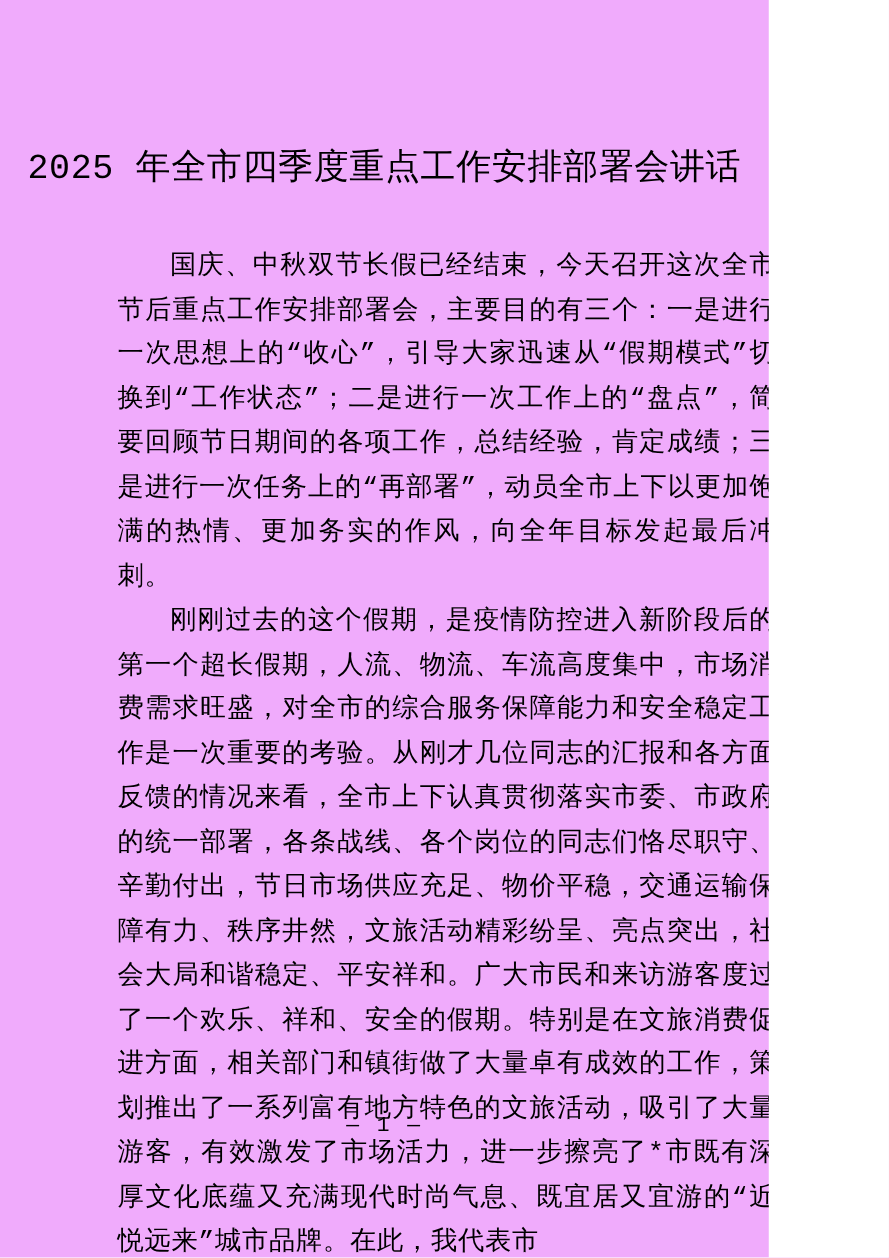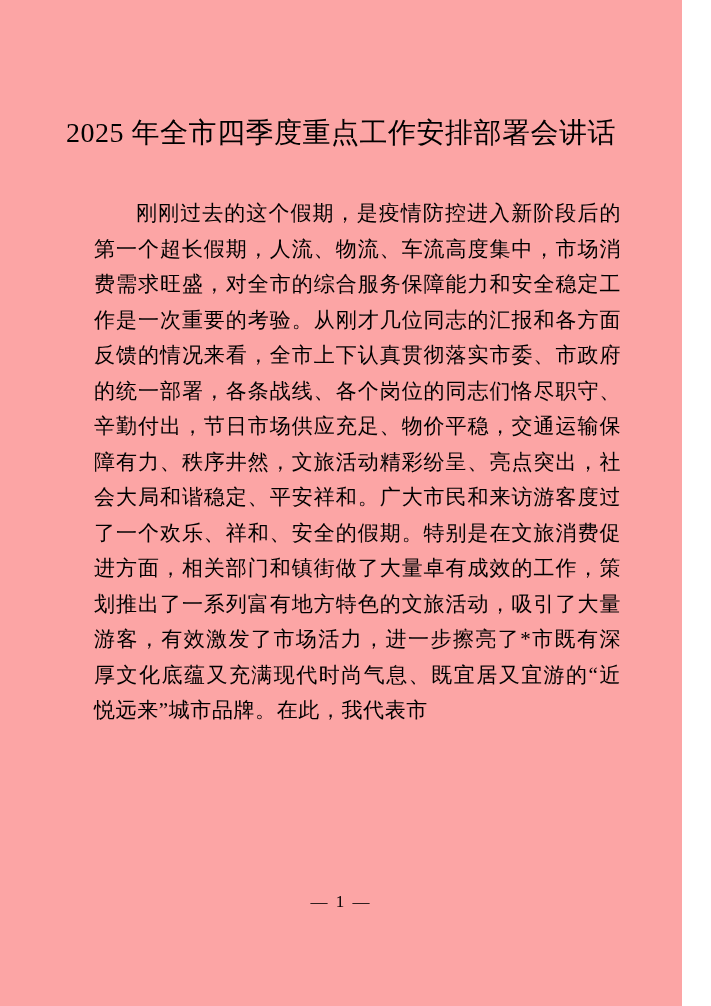--- a/index.html
+++ b/index.html
@@ -2,25 +2,25 @@
 <html><head>
 <meta charset="utf-8">
 <style>
   html, body {
     margin: 0;
     padding: 0;
     background: #ffffff;
   }
   .page {
     position: relative;
-    width: 682px;
+    width: 615px;
     height: 1006px;
-    background: #fca5a5;
+    background: #f0abfc;
     overflow: hidden;
-    font-family: Liberation Serif, serif;
+    font-family: Liberation Mono, monospace;
     color: #000000;
   }
   .doc-title {
     position: absolute;
     top: 114px;
     left: 0;
     right: 0;
     margin: 0;
     text-align: center;
     font-size: 28px;
@@ -54,17 +54,18 @@
     letter-spacing: 2px;
   }
 </style>
 </head>
 <body>
 
 <div class="page">
   <h1 class="doc-title">2025 年全市四季度重点工作安排部署会讲话</h1>
 
   <div class="doc-body">
+    <p class="doc-paragraph">国庆、中秋双节长假已经结束，今天召开这次全市节后重点工作安排部署会，主要目的有三个：一是进行一次思想上的“收心”，引导大家迅速从“假期模式”切换到“工作状态”；二是进行一次工作上的“盘点”，简要回顾节日期间的各项工作，总结经验，肯定成绩；三是进行一次任务上的“再部署”，动员全市上下以更加饱满的热情、更加务实的作风，向全年目标发起最后冲刺。</p>
     <p class="doc-paragraph">刚刚过去的这个假期，是疫情防控进入新阶段后的第一个超长假期，人流、物流、车流高度集中，市场消费需求旺盛，对全市的综合服务保障能力和安全稳定工作是一次重要的考验。从刚才几位同志的汇报和各方面反馈的情况来看，全市上下认真贯彻落实市委、市政府的统一部署，各条战线、各个岗位的同志们恪尽职守、辛勤付出，节日市场供应充足、物价平稳，交通运输保障有力、秩序井然，文旅活动精彩纷呈、亮点突出，社会大局和谐稳定、平安祥和。广大市民和来访游客度过了一个欢乐、祥和、安全的假期。特别是在文旅消费促进方面，相关部门和镇街做了大量卓有成效的工作，策划推出了一系列富有地方特色的文旅活动，吸引了大量游客，有效激发了市场活力，进一步擦亮了*市既有深厚文化底蕴又充满现代时尚气息、既宜居又宜游的“近悦远来”城市品牌。在此，我代表市</p>
   </div>
 
   <div class="doc-footer">— 1 —</div>
 </div>
 
 </body></html>

